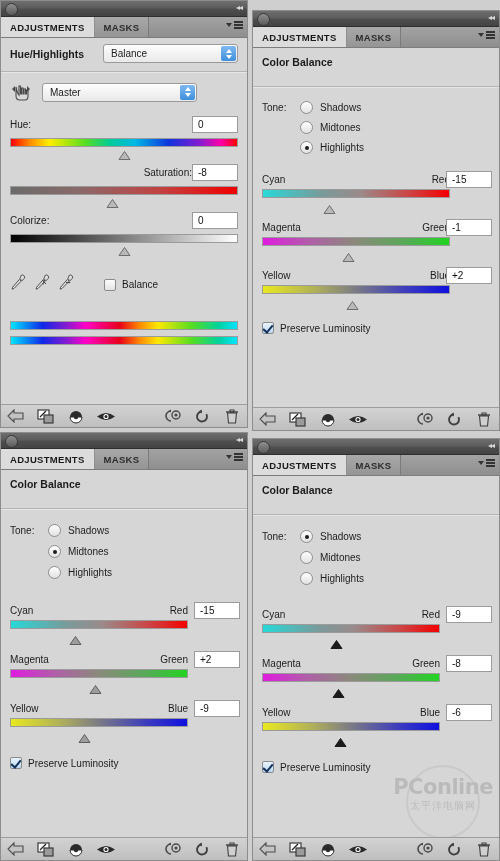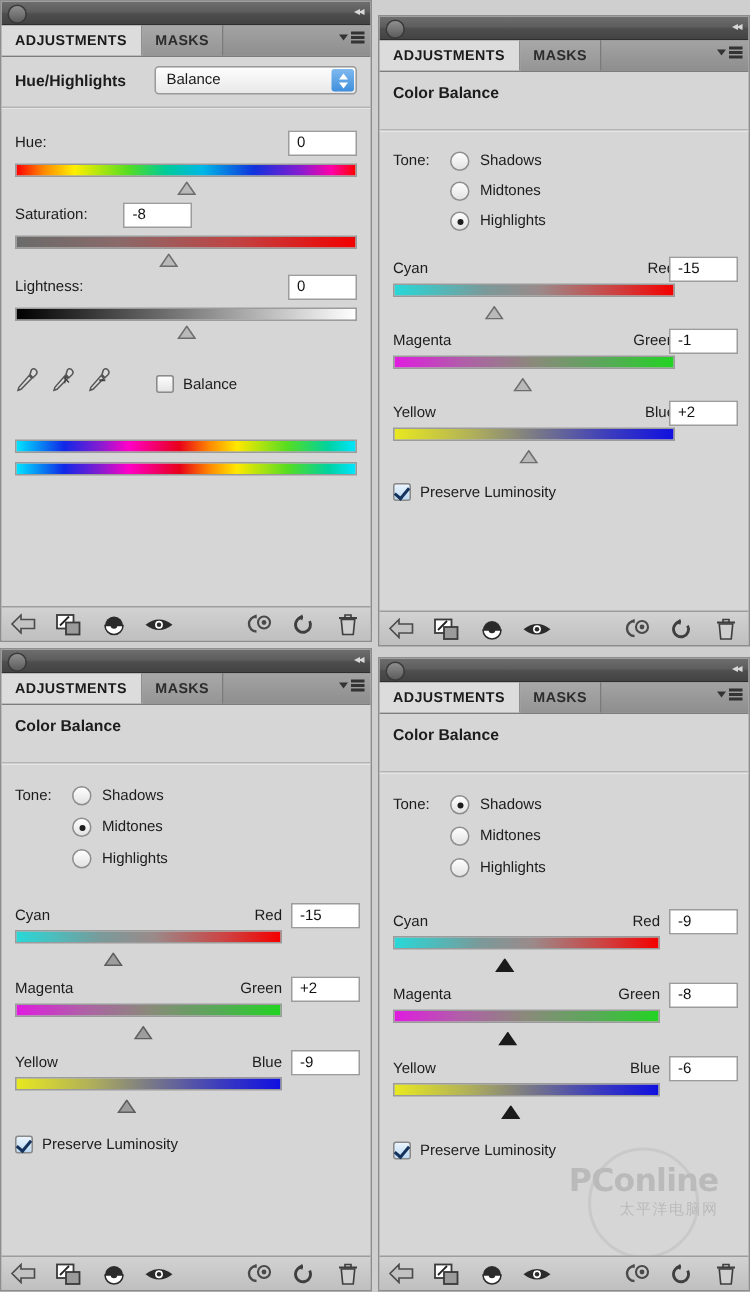--- a/index.html
+++ b/index.html
@@ -75,21 +75,21 @@
     background:linear-gradient(to bottom,#eaf4fd,#bcd9f2);position:relative;}
   .chk.on::after{content:"";position:absolute;left:2px;top:0px;width:4px;height:8px;
     border:solid #15325c;border-width:0 2px 2px 0;transform:rotate(40deg);}
 
   .spectrum{height:9px;border:1px solid #9b9b9b;box-sizing:border-box;margin:0 9px;}
 
   
   .wm{position:absolute;pointer-events:none;user-select:none;}
   .wm1{left:218px;top:14px;font-size:11px;color:rgba(120,120,120,.55);
        font-family:"DejaVu Sans",sans-serif;letter-spacing:.5px;white-space:nowrap;}
-  .wm2{right:20px;bottom:24px;text-align:right;opacity:.45;}
+  .wm2{right:6px;bottom:24px;text-align:center;opacity:.45;}
   .wm2 .big{font-size:21px;font-weight:bold;color:#9a9a9a;letter-spacing:-.5px;
        font-family:"DejaVu Sans",sans-serif;}
   .wm2 .sml{font-size:10px;color:#9a9a9a;letter-spacing:1px;font-family:"DejaVu Sans",sans-serif;}
   .wm2 .globe{position:absolute;left:50%;top:-10px;transform:translateX(-50%);
        width:70px;height:70px;border-radius:50%;border:2px solid rgba(160,160,160,.5);}
 </style>
 </head>
 <body>
 
 <div class="stage">
@@ -124,53 +124,68 @@
         <div class="select" style="width:135px;">
           <span>Balance</span>
           <span class="stepper">
               <i class="up"></i>
               <i class="dn"></i>
             </span>
         </div>
       </div>
       <div class="hr" style="margin-top:8px;"></div>
 
+      <div class="row" style="padding-top:9px;gap:10px;">
+        <span style="width:22px;height:20px;display:block;">
+          <svg width="22" height="20" viewBox="0 0 22 20">
+            <path d="M6 5 L6 14 Q6 18 10 18 L15 18 Q18 18 18 14 L18 8 L16.5 8 L16.5 12 L15.5 12 L15.5 7 L14 7 L14 12 L13 12 L13 6 L11.5 6 L11.5 12 L10.5 12 L10.5 4 L9 4 L9 13 L7.5 11 Z" fill="#d9d9d9" stroke="#4a4a4a" stroke-width="1.1"></path>
+            <path d="M2 7 L5 4 L5 10 Z M20 7 L17 4 L17 10 Z" fill="#4a4a4a"></path>
+          </svg>
+        </span>
+        <div class="select" style="width:155px;">
+          <span>Master</span>
+          <span class="stepper">
+              <i class="up"></i>
+              <i class="dn"></i>
+            </span>
+        </div>
+      </div>
 
       <div class="row" style="padding-top:14px;justify-content:space-between;">
         <span class="lbl">Hue:</span>
         <div class="numbox">
             <span>0</span>
           </div>
       </div>
       <div style="position:relative;margin-top:5px;">
         <div class="track" style="background:linear-gradient(to right,#ff0000 0%,#ff8800 8%,#ffee00 17%,#55dd22 33%,#00cc99 44%,#00b7e6 55%,#1133dd 70%,#8a1bd0 84%,#ff00a8 93%,#ff0000 100%);"></div>
         <span class="knob knob-gray" style="left:calc(9px + 50% - 9px);">
           <svg width="13" height="9" viewBox="0 0 13 9">
               <path d="M6.5 0.5 L12 8.5 L1 8.5 Z"></path>
             </svg>
         </span>
       </div>
 
-      <div class="row" style="padding-top:17px;justify-content:flex-start;gap:24px;">
+      <div class="row" style="padding-top:17px;justify-content:flex-end;">
         <span class="lbl">Saturation:</span>
         <div class="numbox">
             <span>-8</span>
           </div>
       </div>
       <div style="position:relative;margin-top:5px;">
         <div class="track" style="background:linear-gradient(to right,#6b6b6b 0%,#8a6a6a 30%,#c14343 65%,#f20000 100%);"></div>
         <span class="knob knob-gray" style="left:calc(9px + 45% - 9px);">
           <svg width="13" height="9" viewBox="0 0 13 9">
               <path d="M6.5 0.5 L12 8.5 L1 8.5 Z"></path>
             </svg>
         </span>
       </div>
 
       <div class="row" style="padding-top:17px;justify-content:space-between;">
-        <span class="lbl">Lightness:</span>
+        <span class="lbl">Colorize:</span>
         <div class="numbox">
             <span>0</span>
           </div>
       </div>
       <div style="position:relative;margin-top:5px;">
         <div class="track" style="background:linear-gradient(to right,#000 0%,#7d7d7d 50%,#ffffff 100%);"></div>
         <span class="knob knob-gray" style="left:calc(9px + 50% - 9px);">
           <svg width="13" height="9" viewBox="0 0 13 9">
               <path d="M6.5 0.5 L12 8.5 L1 8.5 Z"></path>
             </svg>

